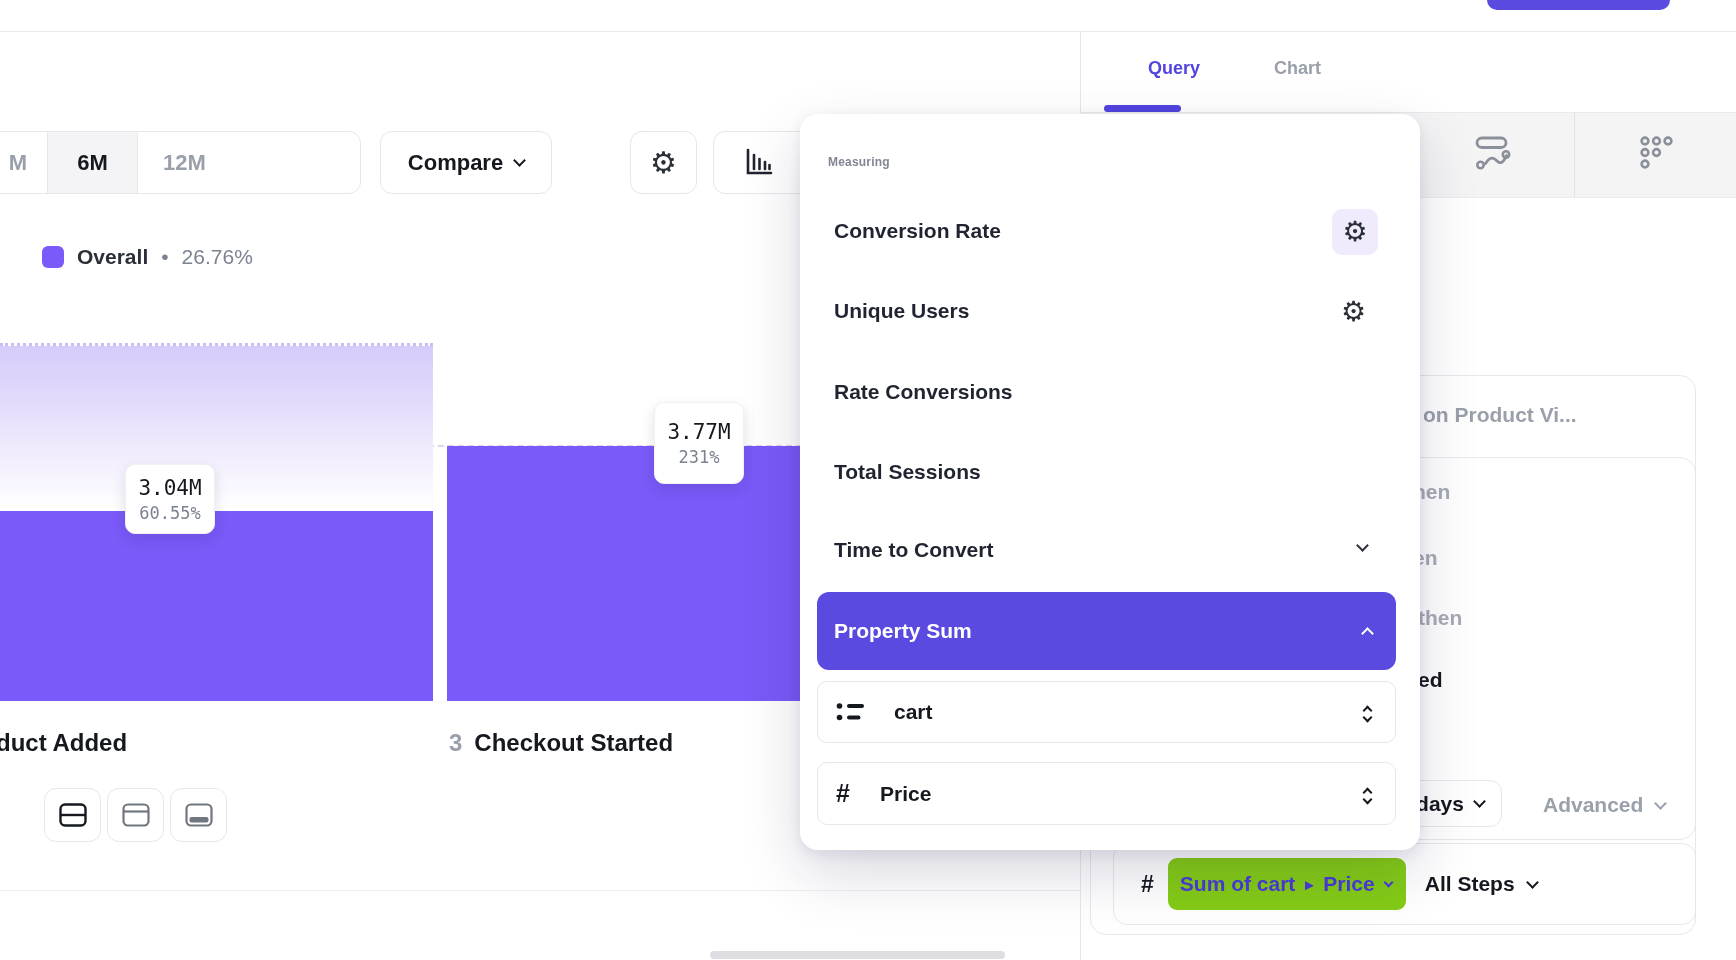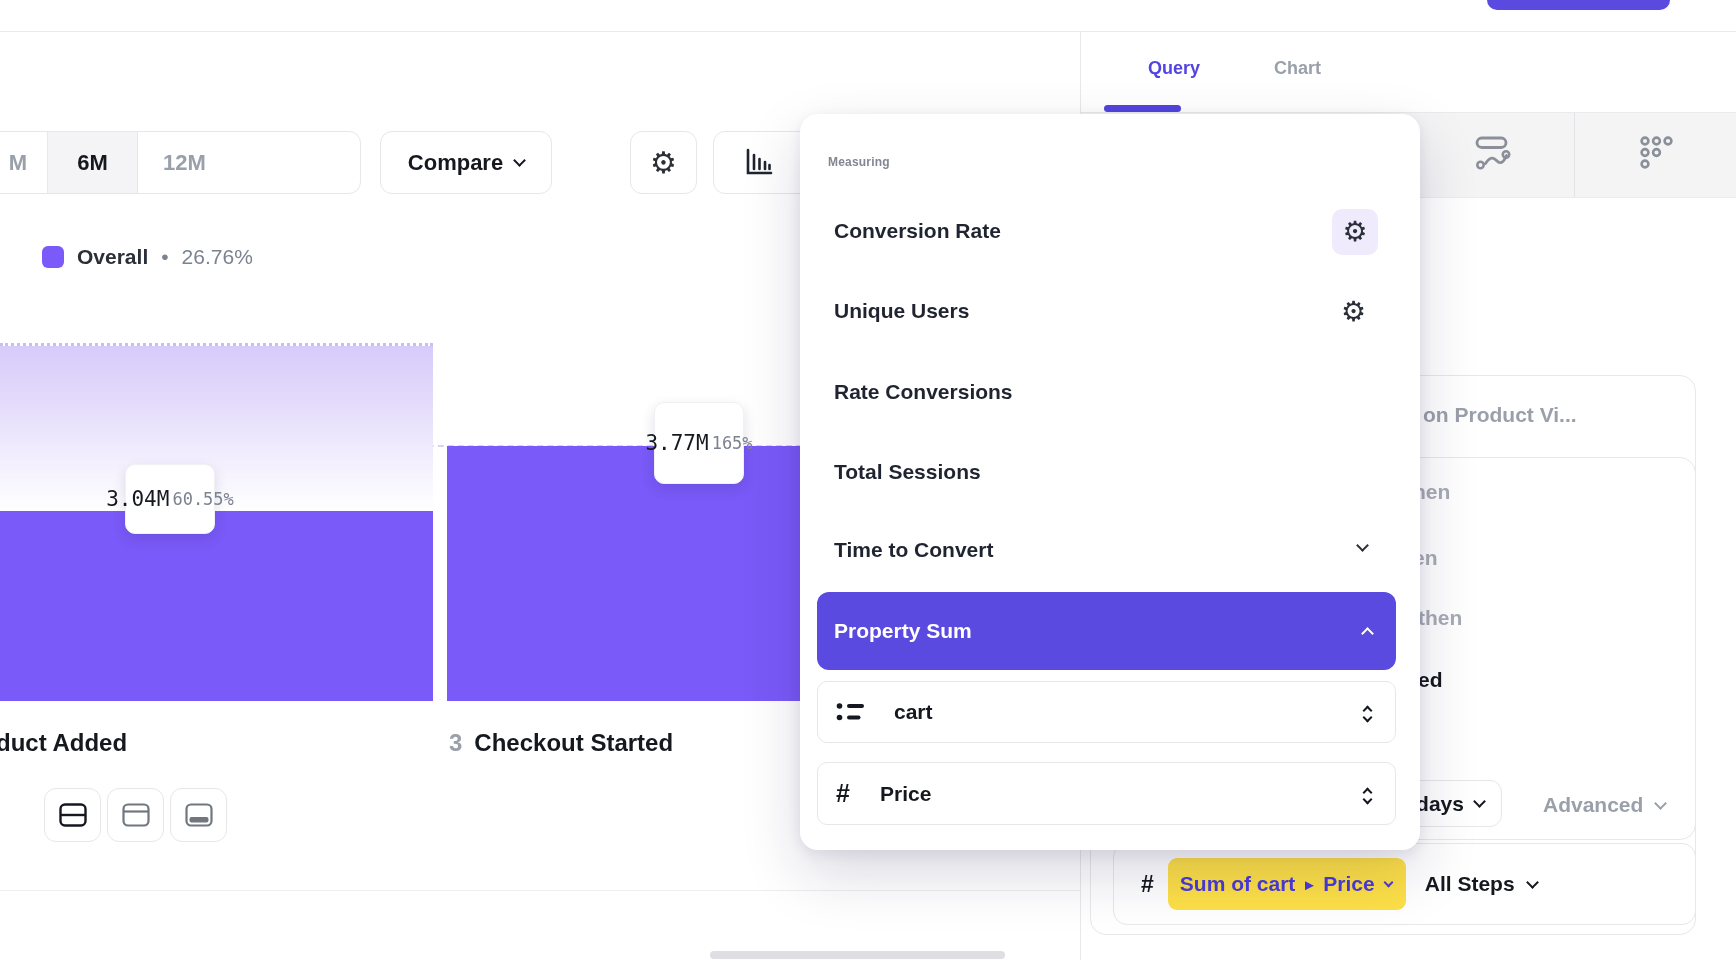--- a/index.html
+++ b/index.html
@@ -39,21 +39,21 @@
   .legend-name { font-size:21px; font-weight:600; color:#2A2F38; }
   .legend-val { font-size:21px; font-weight:400; color:#7B8290; }
 
   
   .dashline { left:0; top:445px; width:802px; border-top:2px dashed #D9D3EE; z-index:1; }
   .bar-light { left:0; top:343px; width:433px; height:168px; z-index:2;
     border-top:3px dotted #C9BCF8;
     background:linear-gradient(180deg,#D7CBFA 0%,#E3DAFB 32%,#F2EEFD 68%,rgba(255,255,255,0) 100%); }
   .bar { background:#7A5AF8; z-index:2; }
   .valcard { background:#fff; border:1px solid #F1F1F4; border-radius:10px; z-index:6;
-    box-shadow:0 5px 14px rgba(25,15,70,.13); display:flex; flex-direction:row;
+    box-shadow:0 5px 14px rgba(25,15,70,.13); display:flex; flex-direction:column;
     align-items:center; justify-content:center; gap:3px;
     font-family:"DejaVu Sans Mono", monospace; }
   .valcard .v { font-size:21px; color:#15181E; }
   .valcard .p { font-size:17px; color:#7B8290; }
   .step-label { top:729px; font-size:24px; font-weight:700; color:#15181E; }
   .step-num { font-weight:600; color:#9AA0AA; margin-right:12px; }
 
   .toggles { left:44px; top:788px; gap:6px; }
   .toggle { width:57px; height:54px; display:flex; align-items:center; justify-content:center; }
   .chart-bottom-line { left:0; top:890px; width:1080px; height:1px; background:#EEEEF1; }
@@ -75,21 +75,21 @@
   .frag { z-index:2; font-size:21px; font-weight:600; color:#A6ABB5; }
   .frag.dark { color:#15181E; font-weight:700; }
   .card-title { left:1423px; top:403px; font-size:21px; font-weight:600; color:#9AA0AA; z-index:2; }
   .days-btn { left:1398px; top:780px; width:104px; height:47px; justify-content:center; gap:11px;
     font-size:21px; font-weight:600; color:#15181E; z-index:2; }
   .advanced { left:1543px; top:793px; gap:13px; font-size:21px; font-weight:600; color:#9AA0AA; z-index:2; }
 
   .chip-box { left:1113px; top:843px; width:583px; height:82px; border:1.5px solid #E8E8EB; border-radius:14px; z-index:2;
     display:flex; align-items:center; padding-left:27px; gap:14px; }
   .hash { font-size:23px; font-weight:700; color:#15181E; }
-  .chip { height:52px; border-radius:9px; background:#fde047; display:flex; align-items:center;
+  .chip { height:52px; border-radius:9px; background:#84cc16; display:flex; align-items:center;
     padding:0 14px 0 12px; gap:10px; color:#4A3BDB; font-size:21px; font-weight:700; }
   .allsteps { gap:13px; font-size:21px; font-weight:700; color:#15181E; margin-left:5px; }
 
   
   .dropdown { left:800px; top:114px; width:620px; height:736px; background:#fff; border-radius:18px; z-index:50;
     box-shadow:0 24px 60px rgba(25,15,70,.16), 0 4px 14px rgba(25,15,70,.08); }
   .menu-section { left:28px; top:41px; font-size:12px; font-weight:700; color:#818692; letter-spacing:.2px; }
   .menu-item { left:34px; font-size:21px; font-weight:600; color:#1F2430; }
   .gear-bg { left:532px; top:95px; width:46px; height:46px; border-radius:10px; background:#EFEBFD;
     display:flex; align-items:center; justify-content:center; }
@@ -148,21 +148,21 @@
   <div class="abs bar-light"></div>
   <div class="abs bar" style="left:0;top:511px;width:433px;height:190px"></div>
   <div class="abs bar" style="left:447px;top:446px;width:363px;height:255px"></div>
 
   <div class="abs valcard" style="left:125px;top:464px;width:90px;height:70px">
     <div class="v">3.04M</div>
     <div class="p">60.55%</div>
   </div>
   <div class="abs valcard" style="left:654px;top:402px;width:90px;height:82px">
     <div class="v">3.77M</div>
-    <div class="p">165%</div>
+    <div class="p">231%</div>
   </div>
 
   <div class="abs step-label" style="left:-4px">duct Added</div>
   <div class="abs step-label" style="left:449px">
     <span class="step-num">3</span><span>Checkout Started</span>
   </div>
 
   <div class="abs flexc toggles">
     <div class="btn toggle">
       <svg width="28" height="24" viewBox="0 0 28 24">

